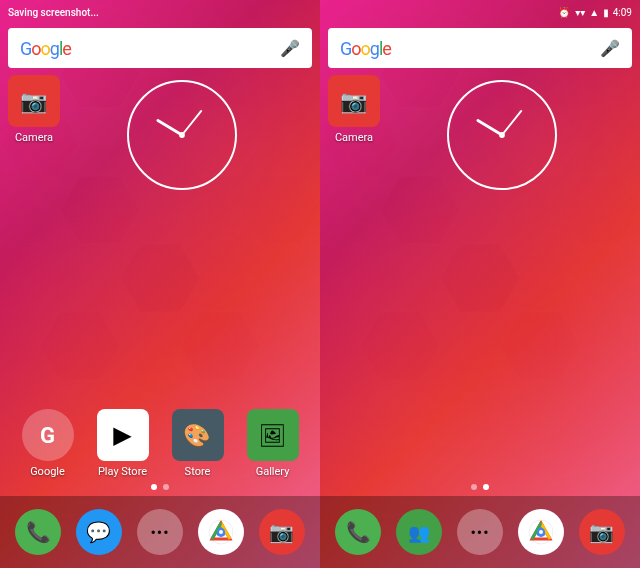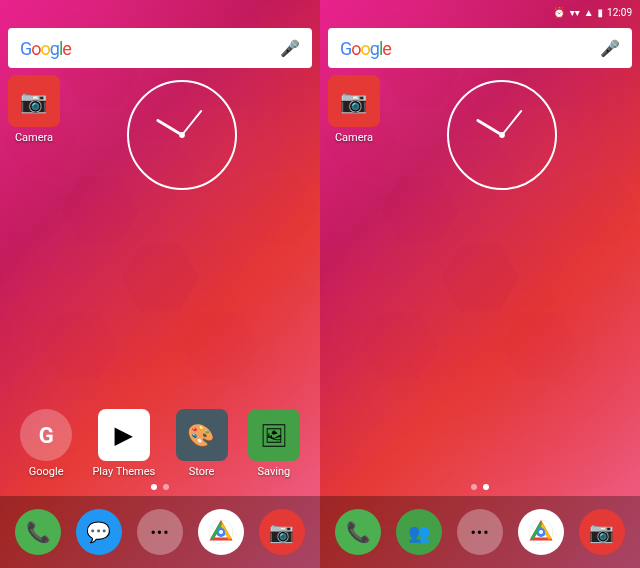--- a/index.html
+++ b/index.html
@@ -252,20 +252,25 @@
       <polygon points="200,108 240,108 260,142 240,176 200,176 180,142" fill="rgba(240,80,100,0.2)" stroke="rgba(255,255,255,0.08)" stroke-width="1"></polygon>
       <polygon points="80,176 120,176 140,210 120,244 80,244 60,210" fill="rgba(180,0,60,0.25)" stroke="rgba(255,255,255,0.08)" stroke-width="1"></polygon>
       <polygon points="260,176 300,176 320,210 300,244 260,244 240,210" fill="rgba(200,20,80,0.2)" stroke="rgba(255,255,255,0.08)" stroke-width="1"></polygon>
       <polygon points="140,244 180,244 200,278 180,312 140,312 120,278" fill="rgba(160,0,50,0.3)" stroke="rgba(255,255,255,0.08)" stroke-width="1"></polygon>
       <polygon points="0,244 40,244 60,278 40,312 0,312 -20,278" fill="rgba(220,40,80,0.2)" stroke="rgba(255,255,255,0.08)" stroke-width="1"></polygon>
       <polygon points="200,312 240,312 260,346 240,380 200,380 180,346" fill="rgba(200,10,60,0.2)" stroke="rgba(255,255,255,0.08)" stroke-width="1"></polygon>
       <polygon points="60,312 100,312 120,346 100,380 60,380 40,346" fill="rgba(180,0,50,0.25)" stroke="rgba(255,255,255,0.08)" stroke-width="1"></polygon>
     </svg>
   </div>
 
+  <div class="status-bar">
+    <span class="status-left">Saving screenshot...</span>
+    <div class="status-right">
+    </div>
+  </div>
 
   <div class="search-bar">
     <div class="google-logo">
       <span class="g">G</span><span class="o1">o</span><span class="o2">o</span><span class="g2">g</span><span class="l">l</span><span class="e">e</span>
     </div>
     <span class="mic-icon">🎤</span>
   </div>
 
   <div class="camera-topleft-left">
     <div class="app-icon-img icon-camera" style="width:52px;height:52px;border-radius:8px;display:flex;align-items:center;justify-content:center;font-size:22px;">📷</div>
@@ -288,33 +293,33 @@
     <div class="app-icon">
       <div class="app-icon-img" style="background:rgba(255,255,255,0.25);border-radius:50%;width:52px;height:52px;display:flex;align-items:center;justify-content:center;">
         <span style="font-size:22px;color:white;font-weight:bold;">G</span>
       </div>
       <span class="app-icon-label">Google</span>
     </div>
     <div class="app-icon">
       <div class="app-icon-img" style="background:white;border-radius:8px;width:52px;height:52px;display:flex;align-items:center;justify-content:center;">
         <span style="font-size:24px;">▶</span>
       </div>
-      <span class="app-icon-label">Play Themes</span>
+      <span class="app-icon-label">Play Store</span>
     </div>
     <div class="app-icon">
       <div class="app-icon-img" style="background:#455a64;border-radius:8px;width:52px;height:52px;display:flex;align-items:center;justify-content:center;">
         <span style="font-size:22px;">🎨</span>
       </div>
       <span class="app-icon-label">Store</span>
     </div>
     <div class="app-icon">
       <div class="app-icon-img" style="background:#43a047;border-radius:8px;width:52px;height:52px;display:flex;align-items:center;justify-content:center;">
         <span style="font-size:22px;">🖼</span>
       </div>
-      <span class="app-icon-label">Saving</span>
+      <span class="app-icon-label">Gallery</span>
     </div>
   </div>
 
   <div class="page-dots">
     <div class="dot active"></div>
     <div class="dot"></div>
   </div>
 
   <div class="dock">
     <div class="dock-icon dock-phone">📞</div>
@@ -352,21 +357,21 @@
     </svg>
   </div>
 
   <div class="status-bar">
     <span class="status-left"></span>
     <div class="status-right">
       <span>⏰</span>
       <span>▾▾</span>
       <span>▲</span>
       <span>▮</span>
-      <span>12:09</span>
+      <span>4:09</span>
     </div>
   </div>
 
   <div class="search-bar">
     <div class="google-logo">
       <span class="g">G</span><span class="o1">o</span><span class="o2">o</span><span class="g2">g</span><span class="l">l</span><span class="e">e</span>
     </div>
     <span class="mic-icon">🎤</span>
   </div>
 

